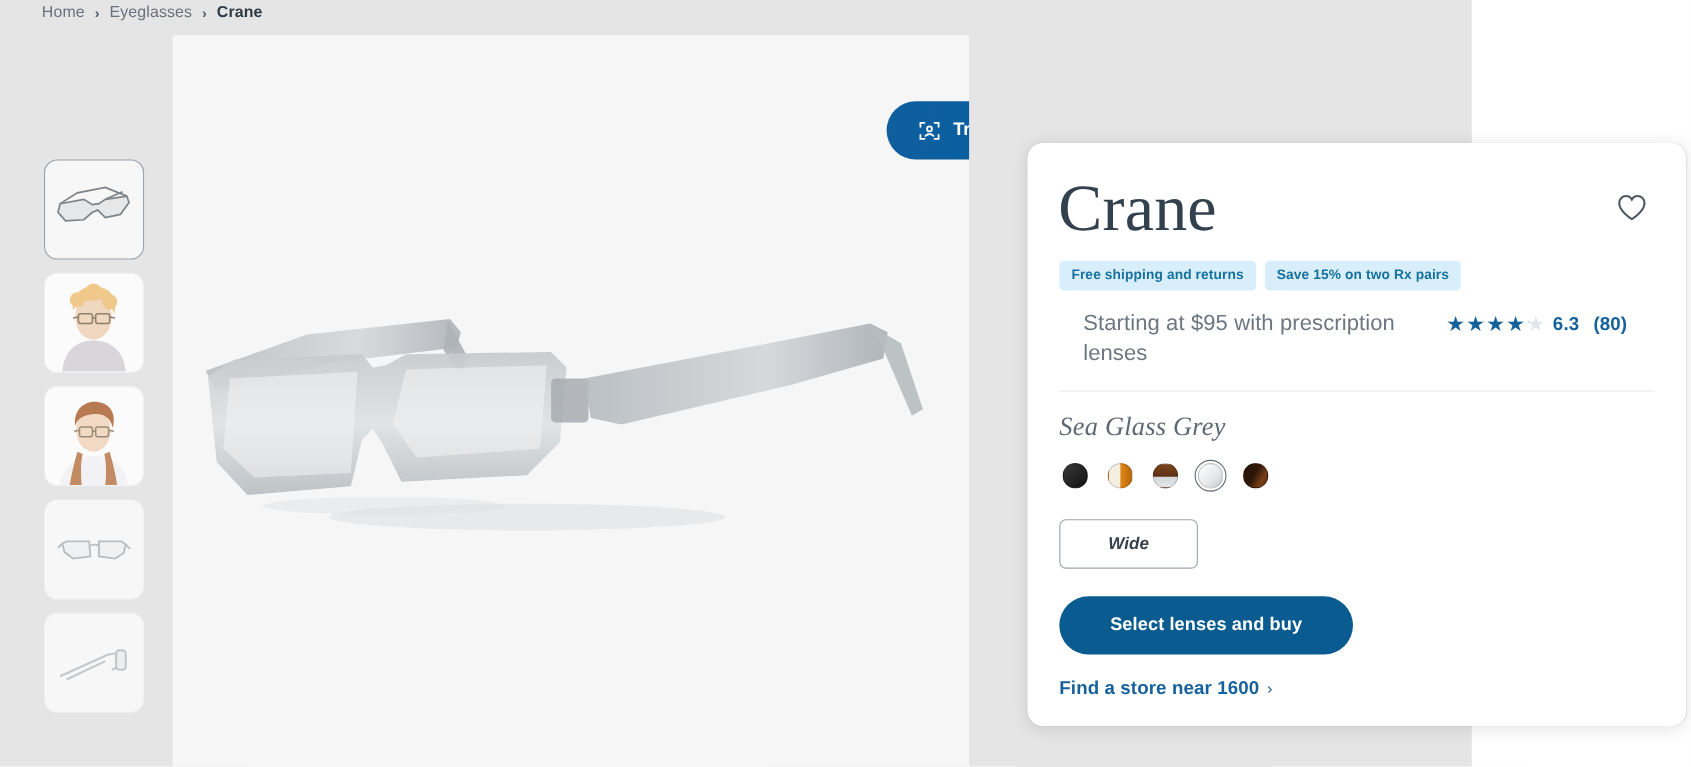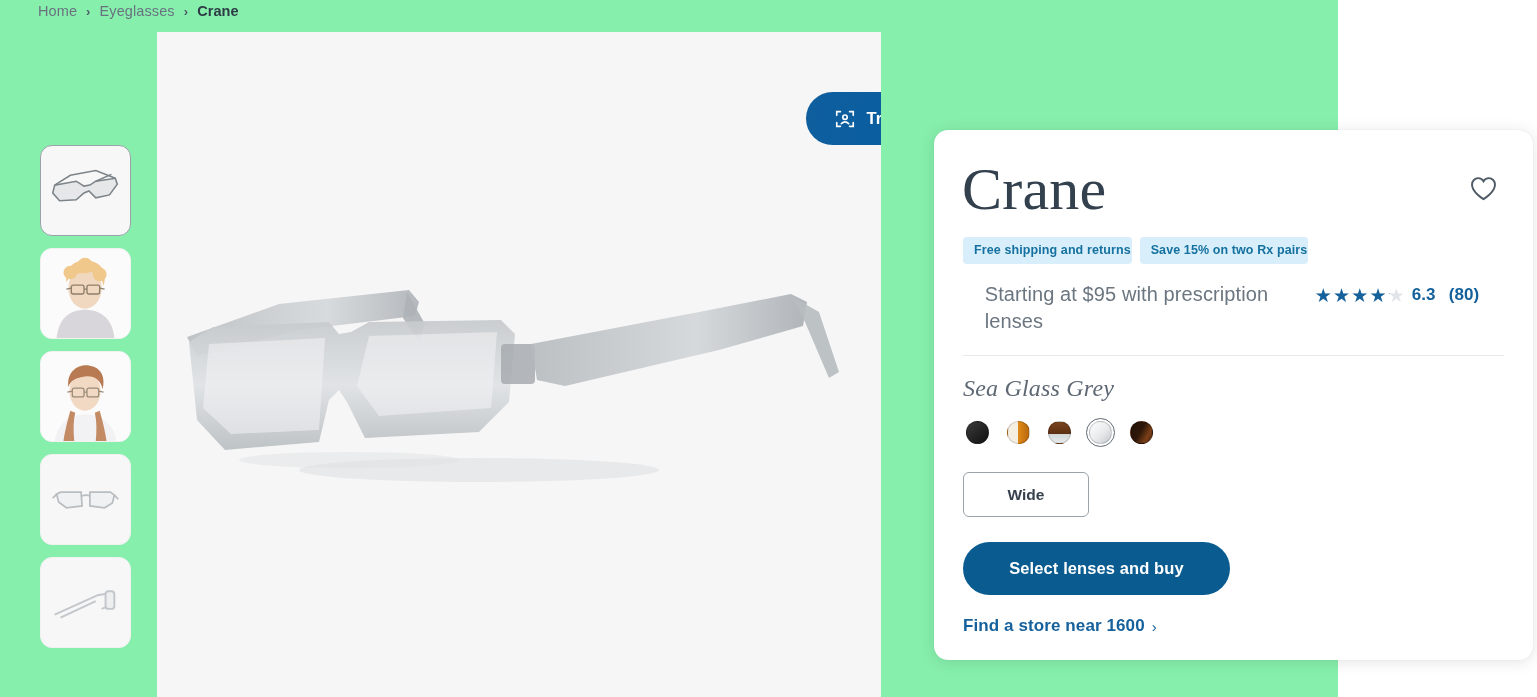--- a/index.html
+++ b/index.html
@@ -2,21 +2,21 @@
 <html><head>
 <meta charset="utf-8">
 <style>
   * { box-sizing: border-box; margin: 0; padding: 0; }
   html, body {
     width: 1537px; height: 697px;
     background: #ffffff;
     font-family: "Liberation Sans", sans-serif;
     overflow: hidden;
   }
-  .page { position: relative; width: 1338px; height: 697px; background: #86efac; }
+  .page { position: relative; width: 1338px; height: 697px; background: #e5e5e5; }
 
   
   .breadcrumb {
     position: absolute; left: 38px; top: 3px;
     display: flex; align-items: center; gap: 9px;
     font-size: 14.5px; color: #6a7280; letter-spacing: .1px;
   }
   .breadcrumb .crumb { color: #6a7280; text-decoration: none; }
   .breadcrumb .crumb.current { color: #2e3a45; font-weight: 700; }
   .breadcrumb .sep { color: #4f5c68; font-size: 13px; font-weight: 700; line-height: 1; }
@@ -69,21 +69,21 @@
   .fav-btn {
     background: none; border: none; cursor: pointer; padding: 4px;
     margin-top: 14px; margin-right: 5px;
   }
   .fav-btn svg { display: block; width: 27px; height: 25px; }
 
   .badges { display: flex; gap: 8px; margin-top: 17px; margin-left: 2px; }
   .badge {
     background: #d8eefa; color: #15719f;
     font-size: 12.5px; font-weight: 700; letter-spacing: .1px;
-    border-radius: 4px; padding: 6px 1px 7px 11px;
+    border-radius: 4px; padding: 6px 11px 7px 11px;
   }
 
   .price-row {
     display: flex; align-items: flex-start; justify-content: center;
     margin-top: 17px; margin-left: 2px;
   }
   .price-text {
     font-size: 20px; line-height: 27px; color: #6b7680; max-width: 330px;
     letter-spacing: .1px;
   }
@@ -108,21 +108,21 @@
     display: flex; align-items: center; justify-content: center;
     cursor: pointer; border: 1.5px solid transparent;
   }
   .swatch-wrap.selected { border-color: #5f6a74; }
   .swatch { width: 23px; height: 23px; border-radius: 50%; border: 1px solid rgba(0,0,0,.16); }
 
   .size-btn {
     margin: 25px 0 0 2px;
     width: 126px; height: 45px; border-radius: 6px;
     background: #fff; border: 1px solid #9aa3ab;
-    font-size: 15.5px; font-weight: 700; color: #36414d; cursor: pointer;
+    font-size: 15.5px; font-weight: 700; color: #36414d; cursor: pointer; font-style: italic;
   }
 
   .cta-row { display: flex; gap: 14px; margin: 25px 0 0 2px; }
   .cta {
     height: 53px; border: none; border-radius: 27px; cursor: pointer;
     color: #fff; font-size: 16.5px; font-weight: 700; letter-spacing: .1px; text-align: center;
   }
   .cta.primary { width: 267px; background: #0a5c90; }
   .cta.secondary { width: 269px; background: #0f77ab; }
 

